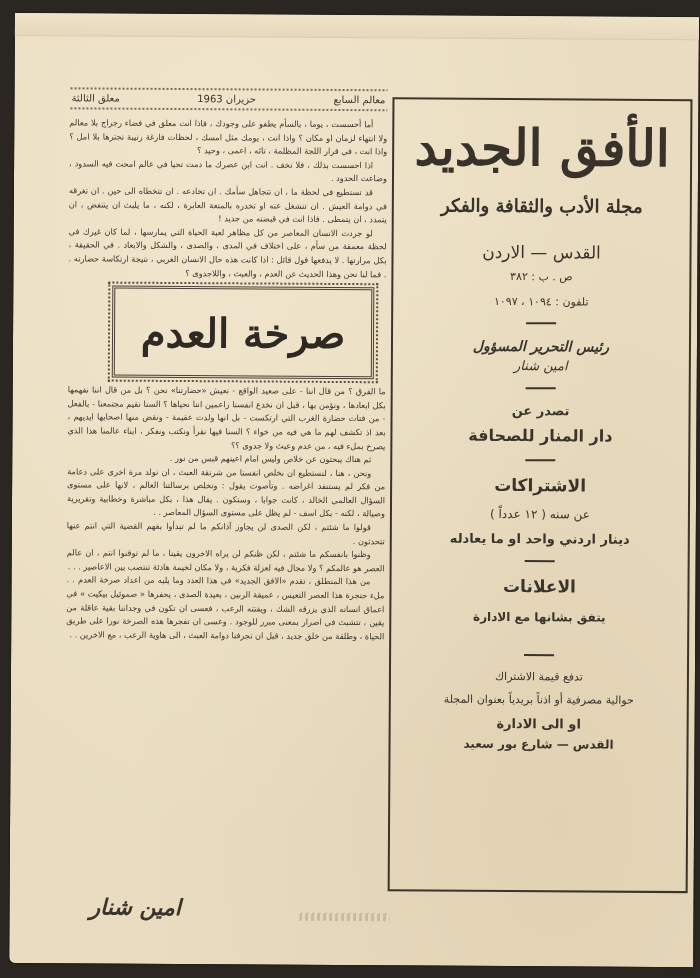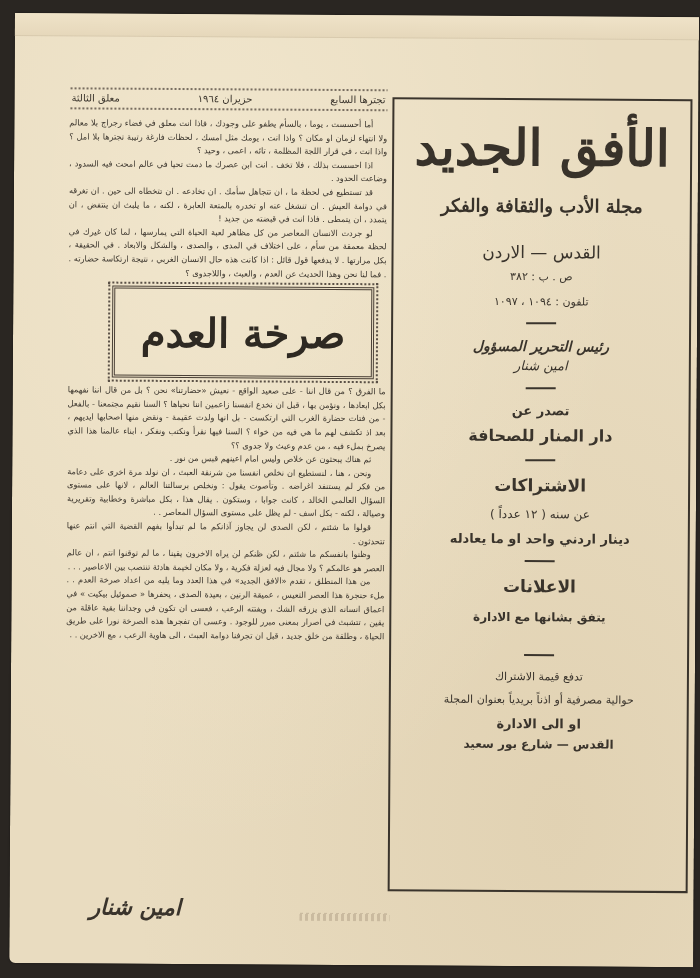--- a/index.html
+++ b/index.html
@@ -216,22 +216,22 @@
   </style>
 </head>
 <body>
 
 <div class="page">
   <div class="page-fold"></div>
 
   <div class="text-col">
     <div class="dotted-rule"></div>
     <div class="issue-header">
-      <span>تجترها السابع</span>
-      <span>حزيران ١٩٦٤</span>
+      <span>معالم السابع</span>
+      <span>حزيران 1963</span>
       <span>معلق الثالثة</span>
     </div>
     <div class="dotted-rule"></div>
 
     <div class="article arabic" style="margin-top:6px;">
       <p>أما أحسست ، يوما ، بالسأم يطفو على وجودك ، فاذا انت معلق في فضاء رجراج بلا معالم ولا انتهاء لزمان او مكان ؟ واذا انت ، يومك مثل امسك ، لحظات فارغة رتيبة تجترها بلا امل ؟ واذا انت ، في قرار اللجة المظلمة ، تائه ، اعمى ، وحيد ؟</p>
       <p>اذا احسست بذلك ، فلا تخف . انت ابن عصرك ما دمت تحيا في عالم امحت فيه السدود ، وضاعت الحدود .</p>
       <p>قد تستطيع في لحظة ما ، ان تتجاهل سأمك . ان تخادعه . ان تتخطاه الى حين . ان تغرقه في دوامة العيش . ان تنشغل عنه او تخدره بالمتعة العابرة ، لكنه ، ما يلبث ان ينتفض ، ان يتمدد ، ان يتمطى . فاذا انت في قبضته من جديد !</p>
       <p>لو جردت الانسان المعاصر من كل مظاهر لعبة الحياة التي يمارسها ، لما كان غيرك في لحظة معمقة من سأم ، على اختلاف في المدى ، والصدى ، والشكل والابعاد . في الحقيقة ، بكل مرارتها . لا يدفعها قول قائل : اذا كانت هذه حال الانسان الغربي ، نتيجة ارتكاسة حضارته . . فما لنا نحن وهذا الحديث عن العدم ، والعبث ، واللاجدوى ؟</p>
 

